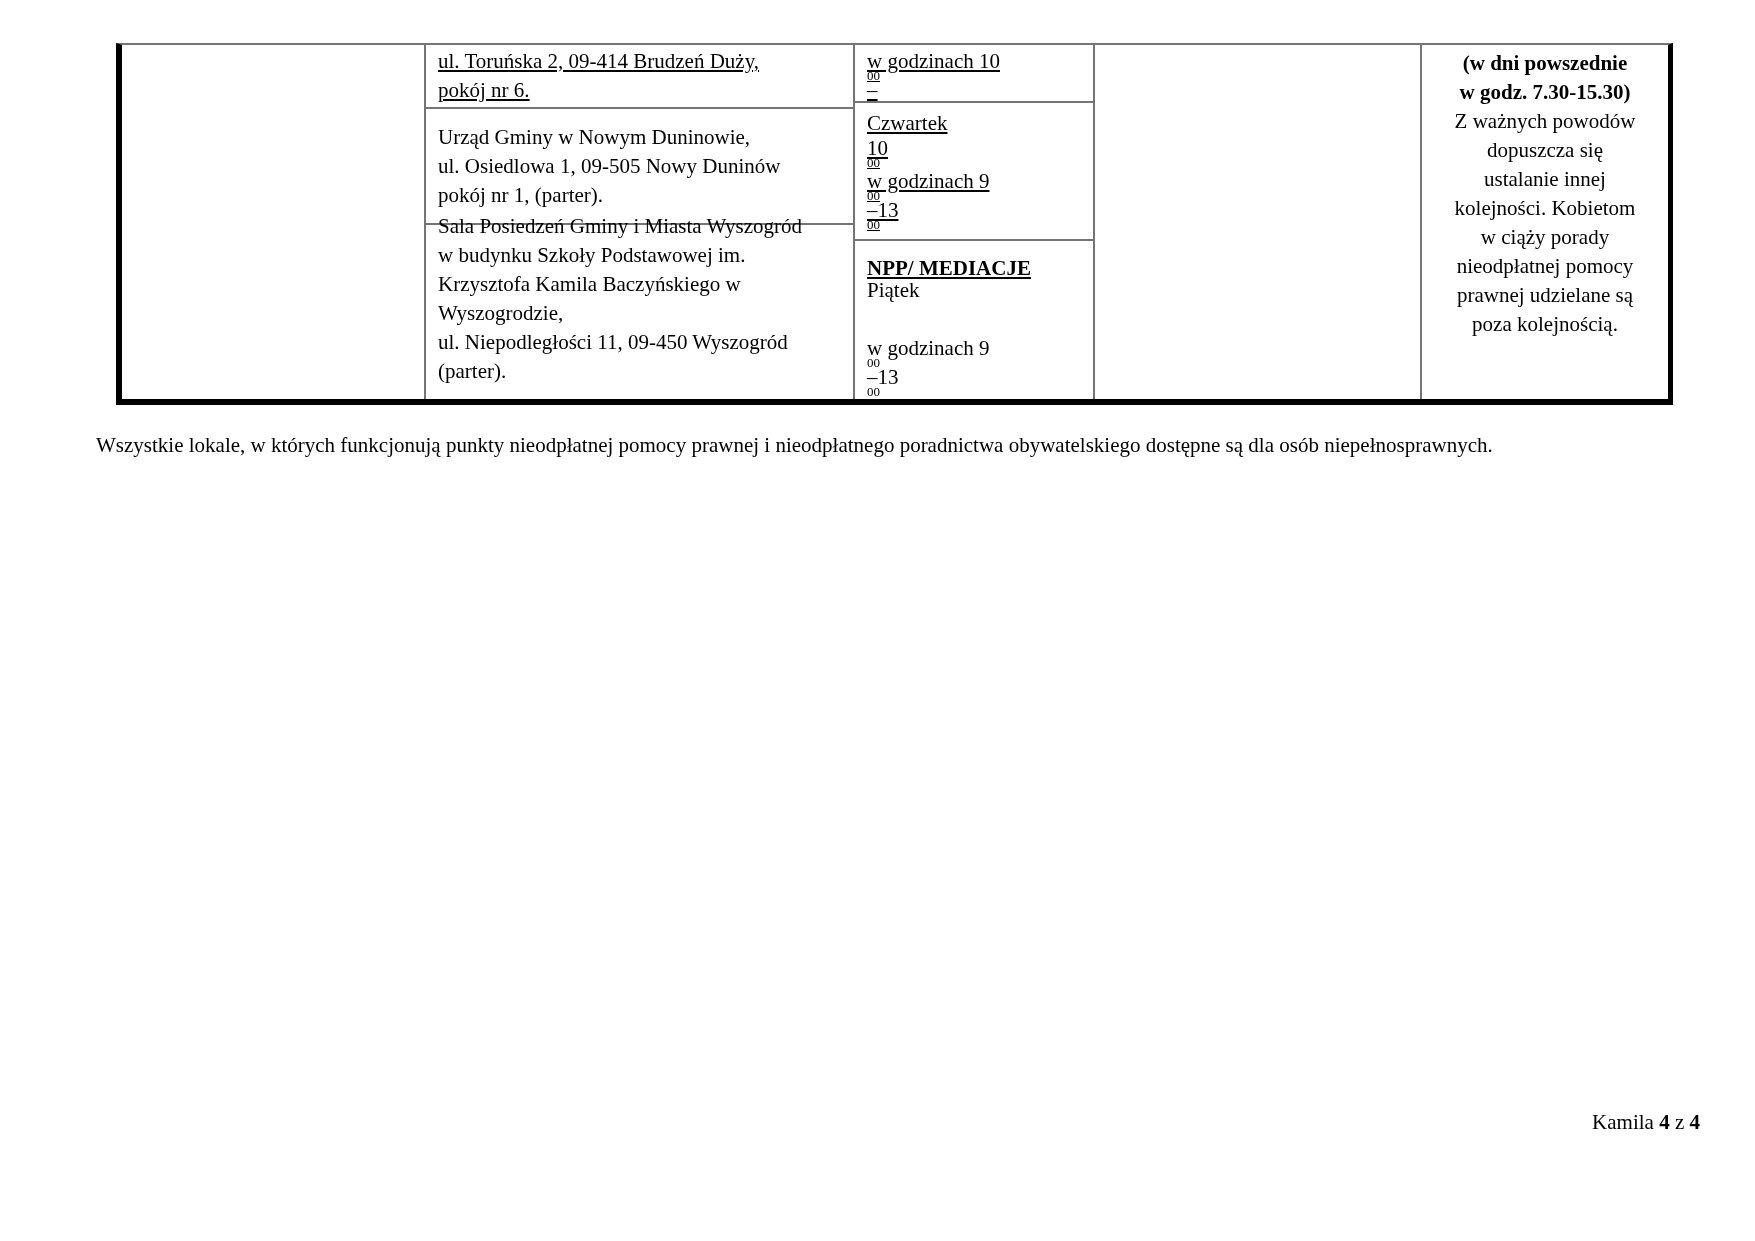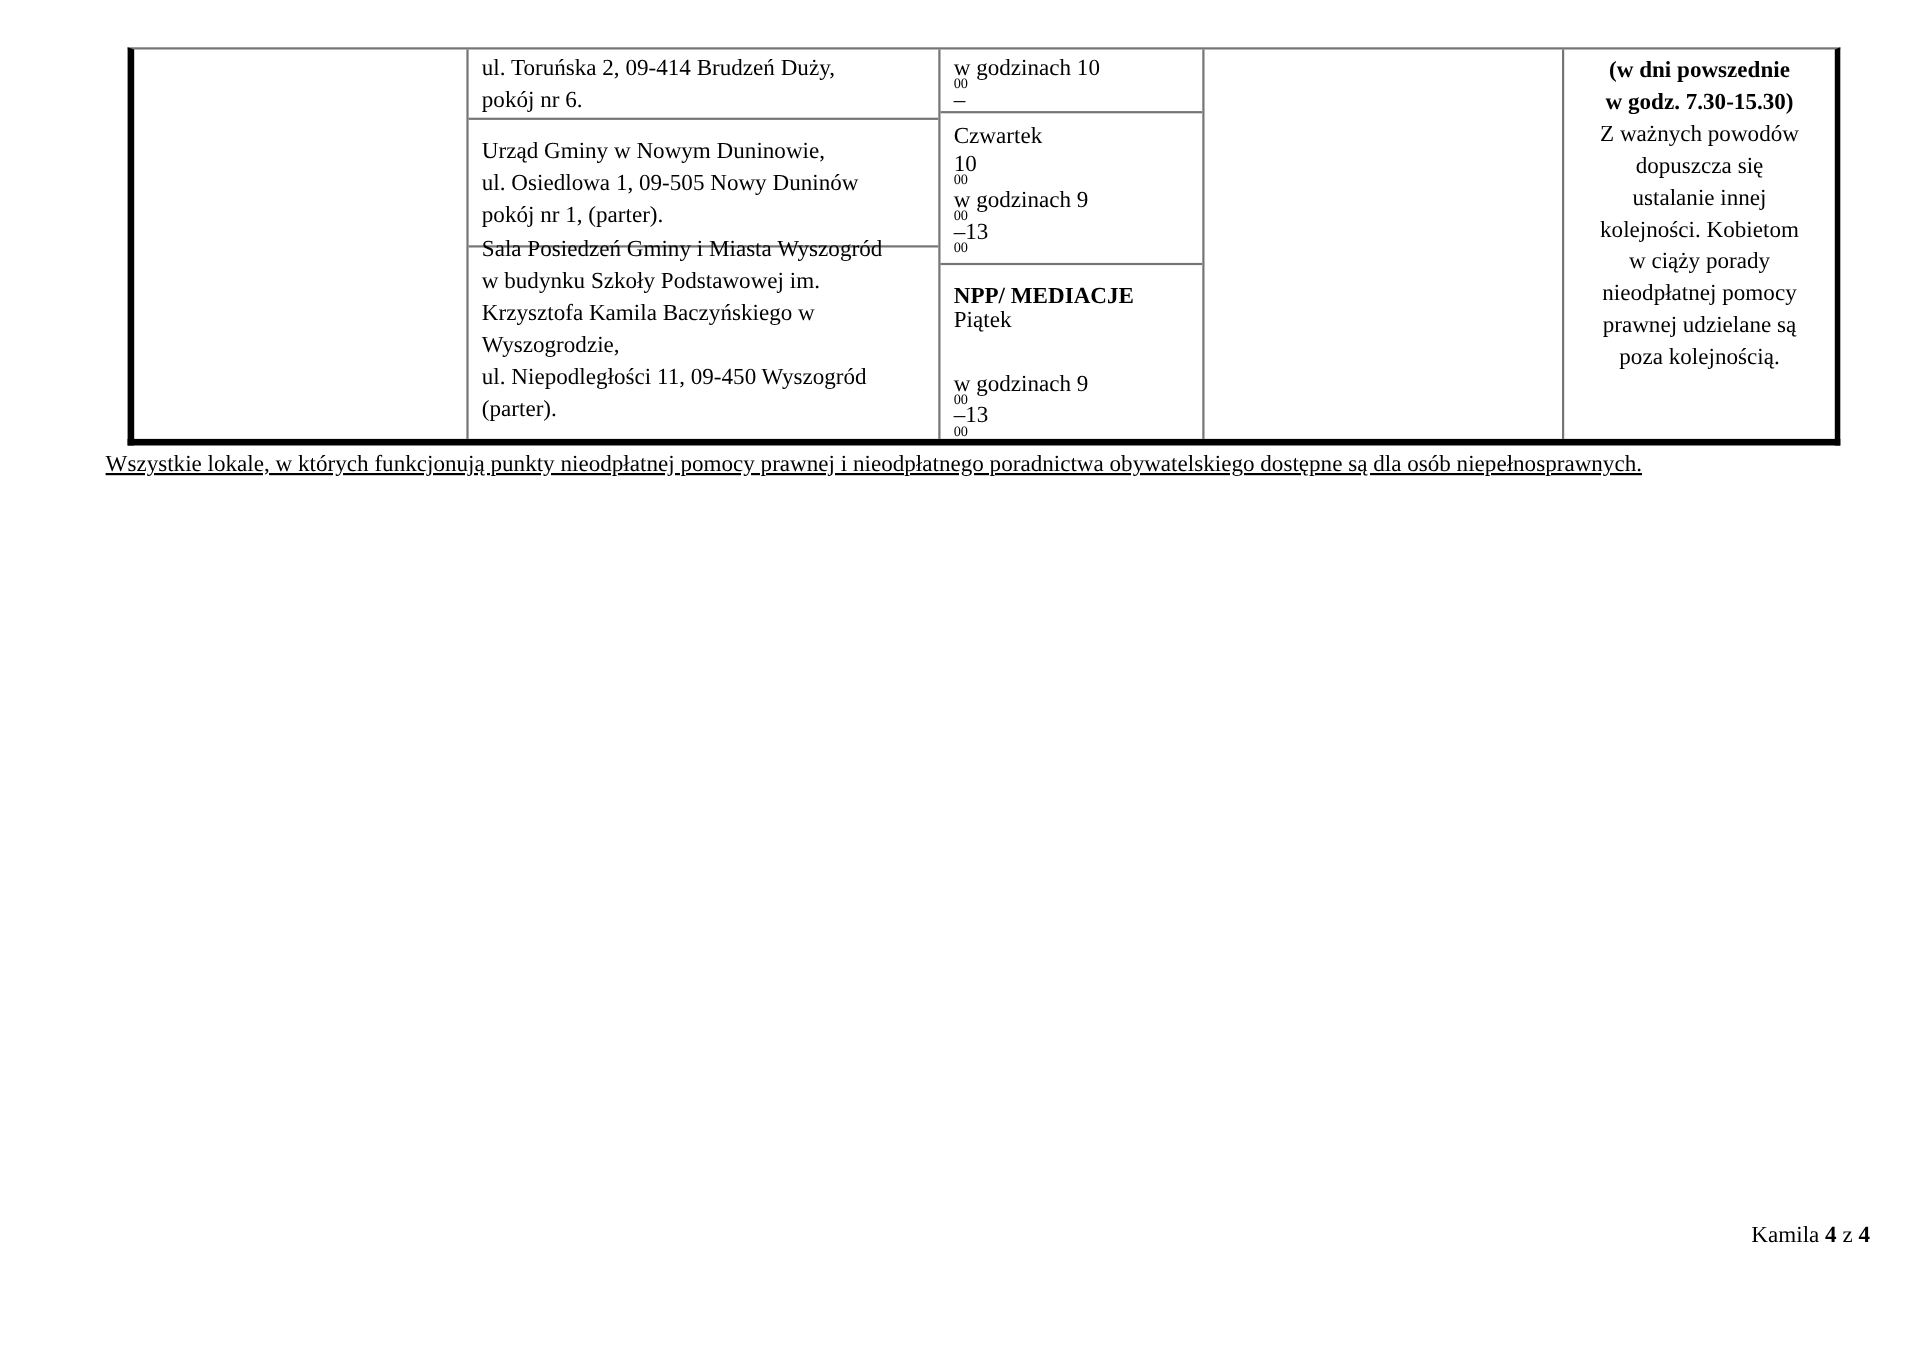--- a/index.html
+++ b/index.html
@@ -48,21 +48,21 @@
   .cell {
     box-sizing: border-box;
     display: flex;
     flex-direction: column;
     justify-content: center;
     padding: 0 8px 0 12px;
     white-space: pre-line;
     overflow: visible;
   }
   .cell.rule { border-bottom: 2px solid #757575; }
-  .cell.top { justify-content: flex-start; }
+  .cell.top { justify-content: flex-start; text-decoration: underline; }
   
   .rA1 { height: 64px; }
   .rA2 { height: 116px; }
   .rA3 { height: 148px; }
   
   .rB1 { height: 58px; }
   .rB2 { height: 138px; }
   .rB3 { height: 186px; }
 
   .cell.top.pad2 { padding-top: 2px; }
@@ -81,23 +81,22 @@
     justify-content: flex-start;
     text-align: center;
     padding: 4px 6px 0 6px;
   }
   .notes-bold { font-weight: bold; white-space: pre-line; text-align: center; }
   .notes-regular { white-space: pre-line; }
 
   #footer-note {
     position: absolute;
     left: 96px;
-    top: 407px;
+    top: 431px;
     white-space: nowrap;
-    text-decoration: underline;
   }
   #page-number {
     position: absolute;
     left: 1500px;
     top: 1108px;
     width: 200px;
     text-align: right;
   }
 </style>
 </head>

